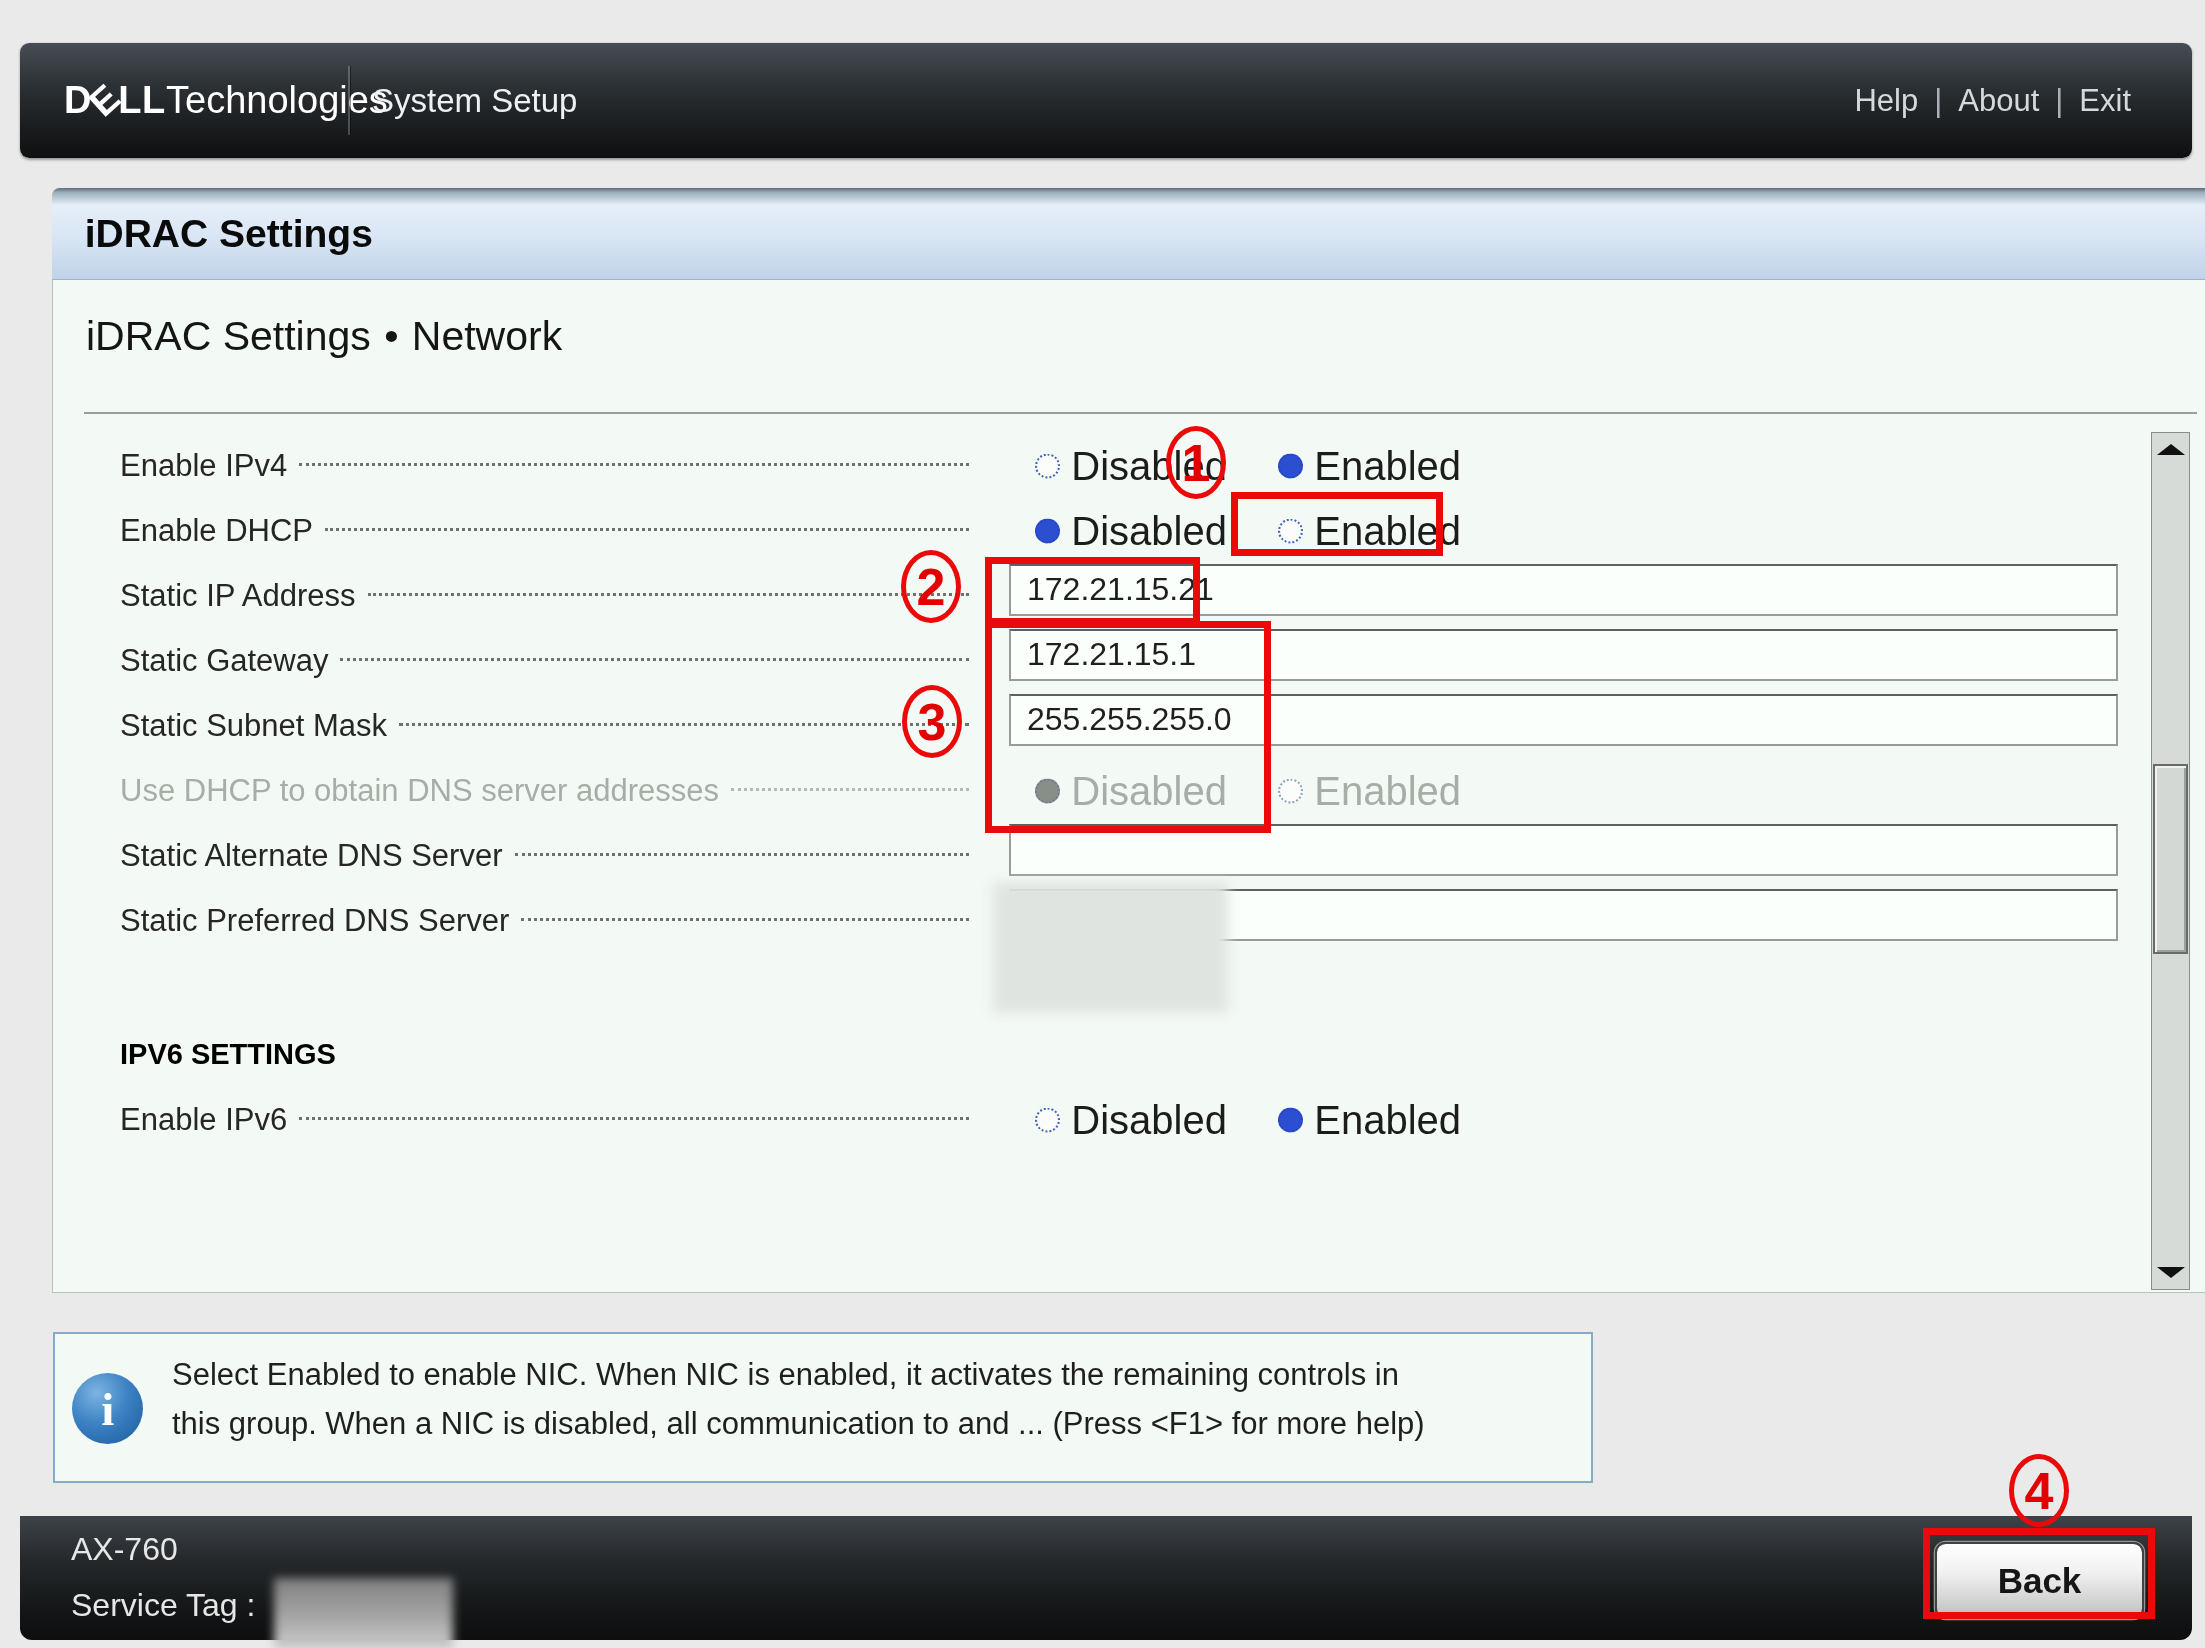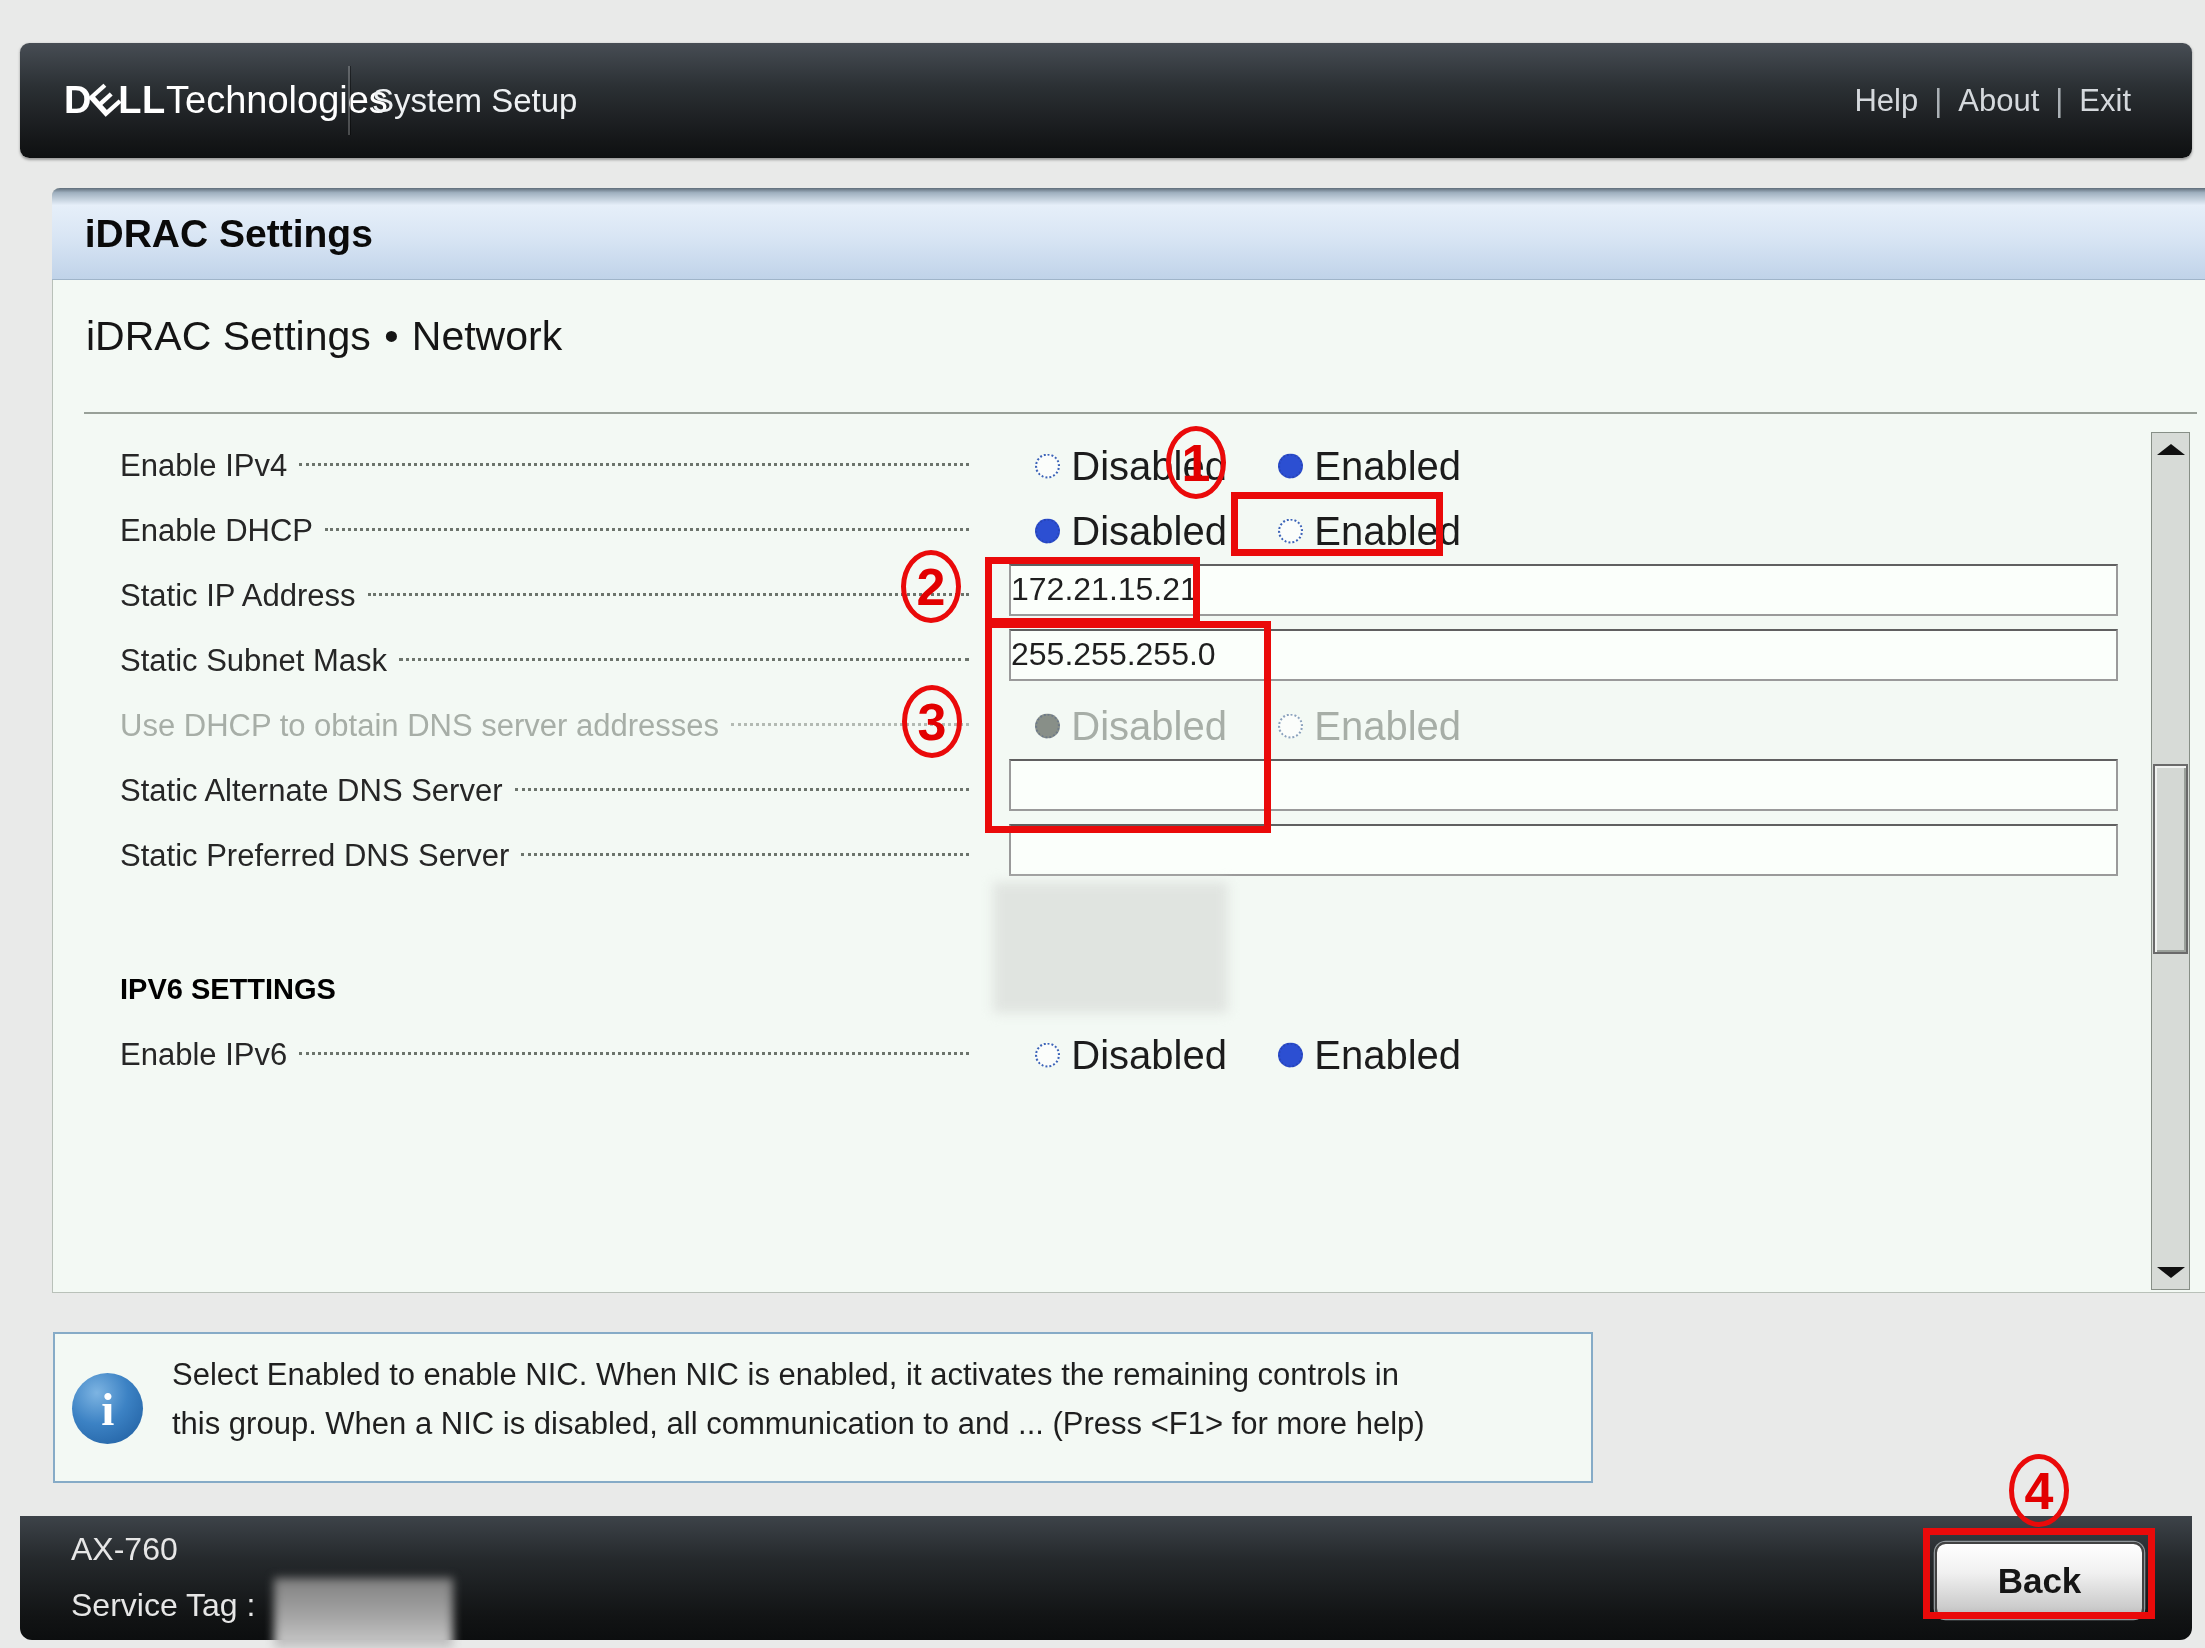--- a/index.html
+++ b/index.html
@@ -91,21 +91,21 @@
   .optlbl{font-size:40px; color:#1c1c1c; white-space:nowrap;}
   .row.gray .lbl{color:#a7aea7;}
   .row.gray .leader{border-color:#b3bab3;}
   .row.gray .optlbl{color:#a7aea7;}
   .row.gray .radio{border-color:#8ba2bd;}
   .row.gray .radio.sel{background:#888f88; border-color:#6e7a88;}
   .field{
     box-sizing:border-box; width:1109px; height:52px;
     background:#fbfffb;
     border:2px solid #9a9a9a; border-top-color:#606060;
-    display:flex; align-items:center; padding-left:0;
+    display:flex; align-items:center; padding-left:16px;
     font-size:32px; color:#1f1f1f;
   }
   
   .scrollbar{
     position:absolute; left:2151px; top:432px; width:39px; height:858px;
     background:#d7dbd7; border:1.3px solid #878f87; box-sizing:border-box;
   }
   .sb-arrow{position:absolute; left:50%; transform:translateX(-50%); width:0; height:0;
     border-left:14px solid transparent; border-right:14px solid transparent;}
   .sb-up{top:10.7px; border-bottom:11.3px solid #101010;}
@@ -236,20 +236,27 @@
       </div>
 
       <div class="row">
         <span class="lbl">Static IP Address</span>
         <span class="leader"></span>
         <span class="controls">
           <span class="field">172.21.15.21</span>
         </span>
       </div>
 
+      <div class="row">
+        <span class="lbl">Static Gateway</span>
+        <span class="leader"></span>
+        <span class="controls">
+          <span class="field">172.21.15.1</span>
+        </span>
+      </div>
 
       <div class="row">
         <span class="lbl">Static Subnet Mask</span>
         <span class="leader"></span>
         <span class="controls">
           <span class="field">255.255.255.0</span>
         </span>
       </div>
 
       <div class="row gray">

